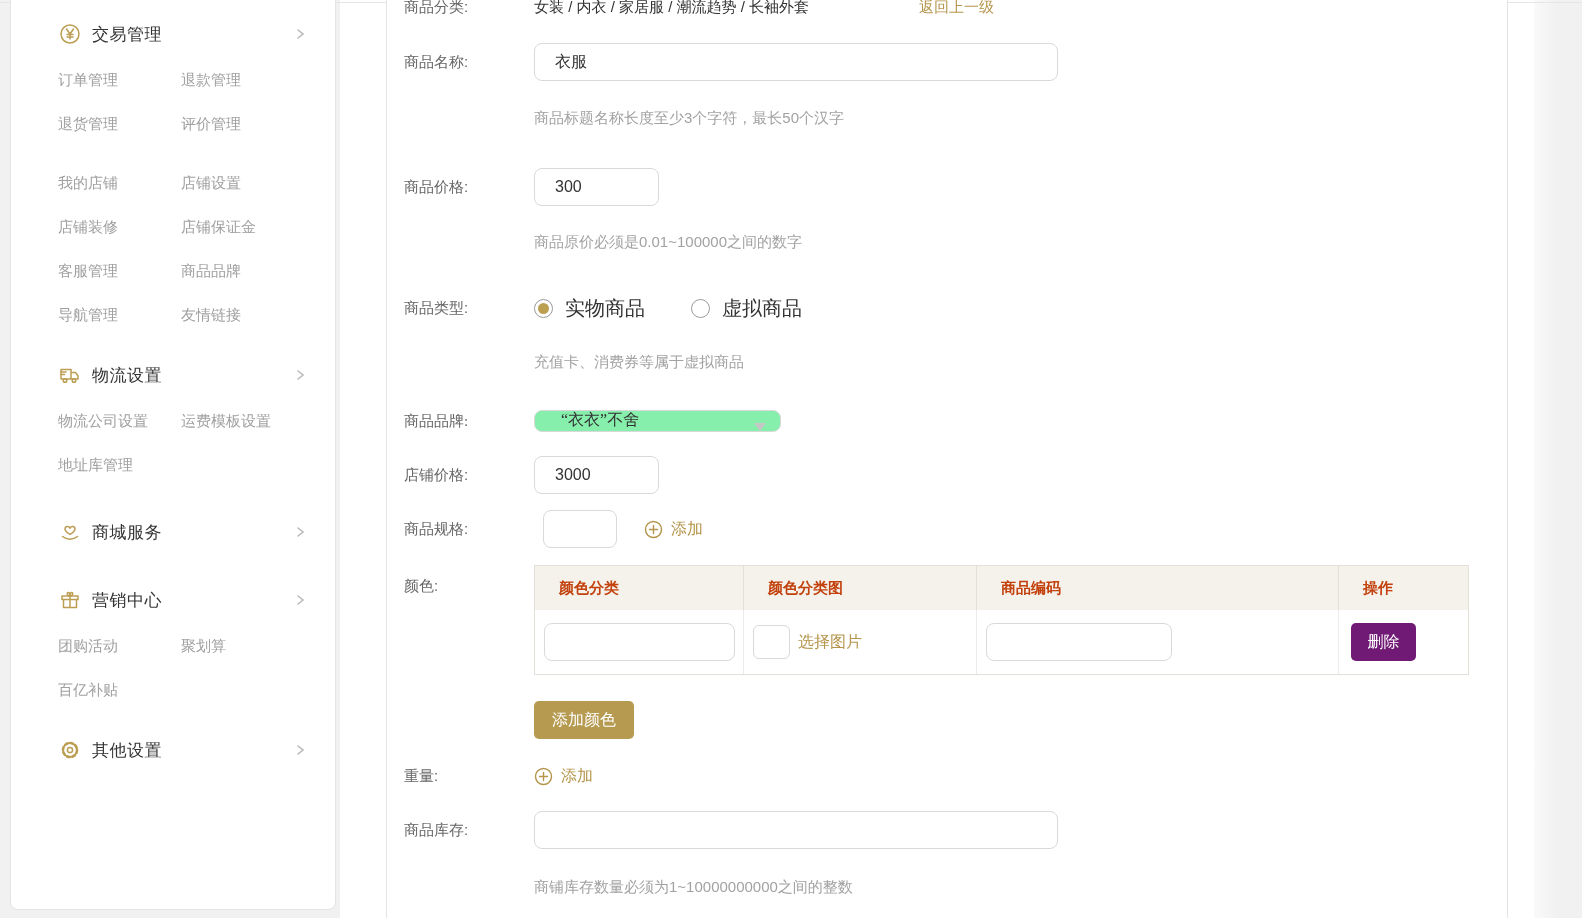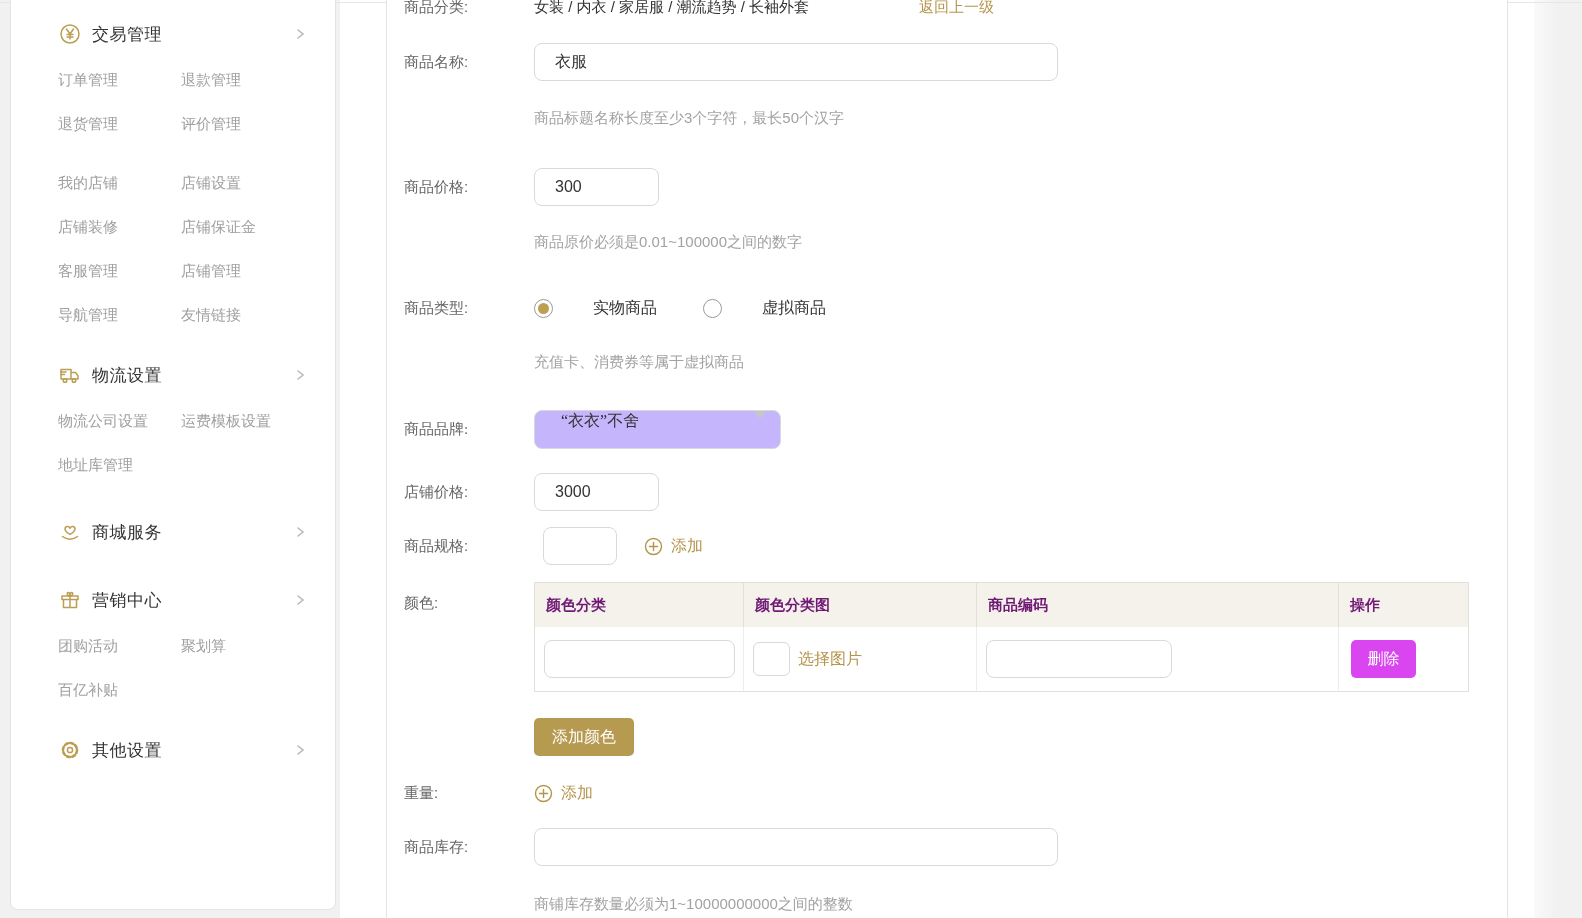--- a/index.html
+++ b/index.html
@@ -38,50 +38,50 @@
 
   .cat-row { height:20px; overflow:visible; }
   .cat-val { font-size:15px; color:#333; }
   .cat-link { position:absolute; left:515px; font-size:15px; color:#b5954c; cursor:pointer; text-decoration:none; }
 
   input.txt { height:38px; border:1px solid #d9d9d9; border-radius:8px; background:#fff;
               padding:0 12px 0 20px; font-size:16px; color:#333;
               font-family:"Liberation Sans","DejaVu Sans",sans-serif; outline:none; }
   .w-lg { width:524px; } .w-sm { width:125px; } .w-xs { width:74px; padding-left:10px !important; }
 
-  .select { width:247px; height:39px; border:1px solid #d9d9d9; border-radius:8px; background:#c4b5fd;
-            display:flex; align-items:flex-start; padding:0 14px 0 26px; cursor:pointer; }
+  .select { width:247px; height:22px; border:1px solid #d9d9d9; border-radius:8px; background:#86efac;
+            display:flex; align-items:flex-end; padding:0 14px 0 26px; cursor:pointer; }
   .select .sel-txt { flex:1; font-size:16px; color:#333; }
   .caret { width:0; height:0; border-left:6px solid transparent; border-right:6px solid transparent;
            border-top:8px solid #c6c6c6; }
 
   .radio-group { display:flex; align-items:center; gap:46px; height:24px; }
   .radio { display:flex; align-items:center; gap:12px; cursor:pointer; }
   .radio .rb { width:19px; height:19px; border:1px solid #9a9a9a; border-radius:50%;
                display:flex; align-items:center; justify-content:center; background:#fff; }
   .radio.checked .rb::after { content:""; width:11px; height:11px; border-radius:50%; background:#bd9f52; }
-  .radio .rlbl { font-size:16px; color:#333;margin-left:28px; }
+  .radio .rlbl { font-size:20px; color:#333; }
 
   .add-link { display:flex; align-items:center; gap:8px; color:#b5954c; font-size:16px; cursor:pointer; text-decoration:none; }
 
   
   .ctable { width:935px; border:1px solid #e3e0da; }
   .thead { display:grid; grid-template-columns:209px 233px 362px 1fr; background:#f5f2ec; height:44px; }
-  .thead .th { display:flex; align-items:center; padding-left:11px; font-size:15px; font-weight:bold; color:#701a75;
+  .thead .th { display:flex; align-items:center; padding-left:24px; font-size:15px; font-weight:bold; color:#c2410c;
                border-right:1px solid #e3e0da; }
   .thead .th:last-child { border-right:none; }
   .tbody { display:grid; grid-template-columns:209px 233px 362px 1fr; background:#fff; height:64px; }
   .tbody .td { display:flex; align-items:center; padding-left:9px; border-right:1px solid #ececec; }
   .tbody .td:last-child { border-right:none; }
   .cell-input { width:191px; height:38px; border:1px solid #d9d9d9; border-radius:8px; padding:0 10px;
                 font-size:15px; color:#333; outline:none; font-family:"Liberation Sans","DejaVu Sans",sans-serif;}
   .cell-input.code { width:186px; }
   .img-box { width:37px; height:34px; border:1px solid #d9d9d9; border-radius:6px; background:#fff; cursor:pointer; }
   .pick-link { margin-left:8px; font-size:16px; color:#b5954c; cursor:pointer; text-decoration:none; }
-  .del-btn { margin-left:3px; width:65px; height:38px; background:#d946ef; color:#fff; border:none; border-radius:5px;
+  .del-btn { margin-left:3px; width:65px; height:38px; background:#701a75; color:#fff; border:none; border-radius:5px;
              font-size:16px; cursor:pointer; font-family:"Liberation Sans","DejaVu Sans",sans-serif; }
 
   .gold-btn { width:100px; height:38px; background:#b59a50; color:#fff; border:none; border-radius:5px;
               font-size:16px; cursor:pointer; font-family:"Liberation Sans","DejaVu Sans",sans-serif; }
 
   svg.gicon { stroke:#bc9e53; fill:none; stroke-width:1.5; stroke-linecap:round; stroke-linejoin:round; }
   svg.chevicon { stroke:#b9b9b9; fill:none; stroke-width:1.6; stroke-linecap:round; }
   svg.plusicon { stroke:#b5954c; fill:none; stroke-width:1.4; stroke-linecap:round; }
 </style>
 </head>
@@ -117,21 +117,21 @@
       </div>
     </div>
 
     <div class="side-section">
       <div class="side-sub">
         <a>我的店铺</a>
         <a>店铺设置</a>
         <a>店铺装修</a>
         <a>店铺保证金</a>
         <a>客服管理</a>
-        <a>店铺管理</a>
+        <a>商品品牌</a>
         <a>导航管理</a>
         <a>友情链接</a>
       </div>
     </div>
 
     <div class="side-section">
       <div class="side-header">
         <span class="ic">
           <svg class="gicon" width="24" height="24" viewBox="0 0 24 24">
             <path d="M3 6.5 h10 V16 H3 Z M13 9.5 h4.5 l2.5 3.2 V16 H13"></path>

